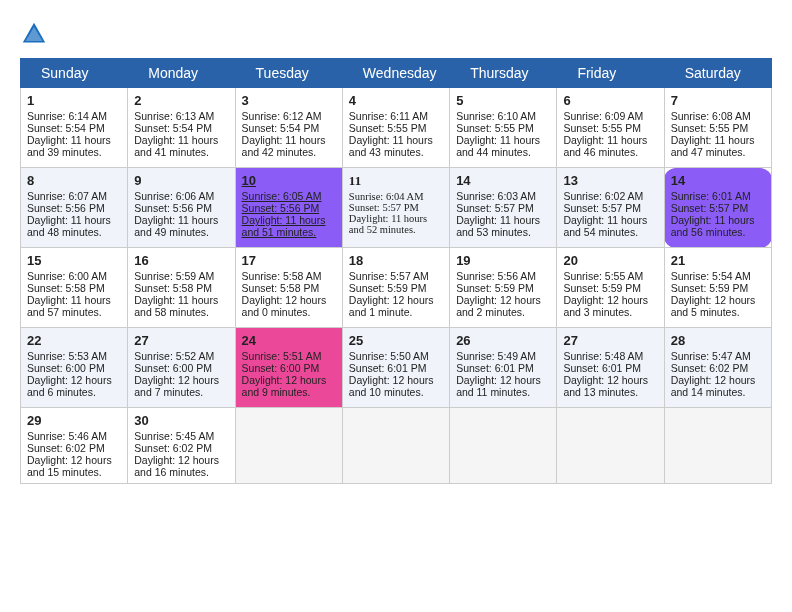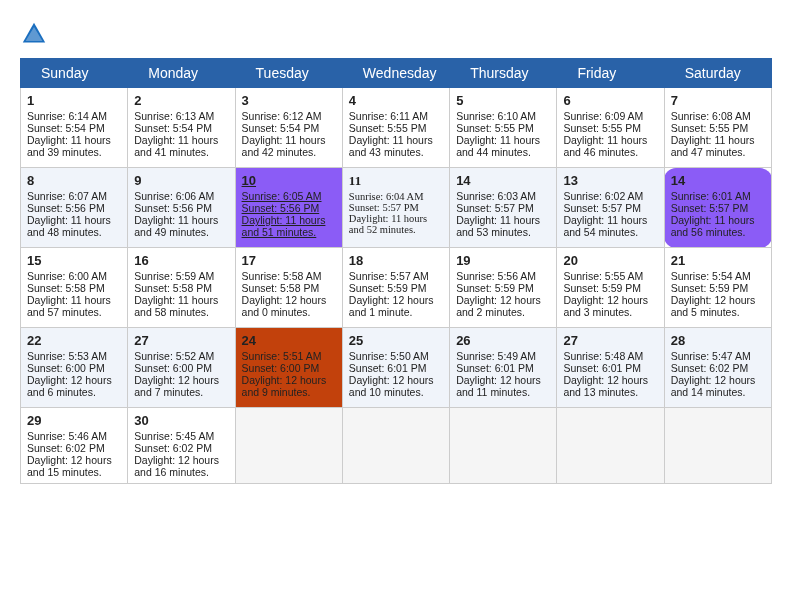--- a/index.html
+++ b/index.html
@@ -149,21 +149,21 @@
           <td style="background: rgb(255, 255, 255);"><span class="day-number">16</span>Sunrise: 5:59 AM<br>Sunset: 5:58 PM<br>Daylight: 11 hours and 58 minutes.</td>
           <td style="background: rgb(255, 255, 255);"><span class="day-number">17</span>Sunrise: 5:58 AM<br>Sunset: 5:58 PM<br>Daylight: 12 hours and 0 minutes.</td>
           <td style="background: rgb(255, 255, 255);"><span class="day-number">18</span>Sunrise: 5:57 AM<br>Sunset: 5:59 PM<br>Daylight: 12 hours and 1 minute.</td>
           <td style="background: rgb(255, 255, 255);"><span class="day-number">19</span>Sunrise: 5:56 AM<br>Sunset: 5:59 PM<br>Daylight: 12 hours and 2 minutes.</td>
           <td style="background: rgb(255, 255, 255);"><span class="day-number">20</span>Sunrise: 5:55 AM<br>Sunset: 5:59 PM<br>Daylight: 12 hours and 3 minutes.</td>
           <td style="background: rgb(255, 255, 255); margin-left: 40px;"><span class="day-number">21</span>Sunrise: 5:54 AM<br>Sunset: 5:59 PM<br>Daylight: 12 hours and 5 minutes.</td>
         </tr>
         <tr>
           <td style="background: rgb(240, 244, 250);"><span class="day-number">22</span>Sunrise: 5:53 AM<br>Sunset: 6:00 PM<br>Daylight: 12 hours and 6 minutes.</td>
           <td style="background: rgb(240, 244, 250);"><span class="day-number">27</span>Sunrise: 5:52 AM<br>Sunset: 6:00 PM<br>Daylight: 12 hours and 7 minutes.</td>
-          <td style="background: #c2410c;"><span class="day-number">24</span>Sunrise: 5:51 AM<br>Sunset: 6:00 PM<br>Daylight: 12 hours and 9 minutes.</td>
+          <td style="background: #ec4899;"><span class="day-number">24</span>Sunrise: 5:51 AM<br>Sunset: 6:00 PM<br>Daylight: 12 hours and 9 minutes.</td>
           <td style="background: rgb(240, 244, 250);"><span class="day-number">25</span>Sunrise: 5:50 AM<br>Sunset: 6:01 PM<br>Daylight: 12 hours and 10 minutes.</td>
           <td style="background: rgb(240, 244, 250);"><span class="day-number">26</span>Sunrise: 5:49 AM<br>Sunset: 6:01 PM<br>Daylight: 12 hours and 11 minutes.</td>
           <td style="background: rgb(240, 244, 250); margin-left: 20px;"><span class="day-number">27</span>Sunrise: 5:48 AM<br>Sunset: 6:01 PM<br>Daylight: 12 hours and 13 minutes.</td>
           <td style="background: rgb(240, 244, 250);"><span class="day-number">28</span>Sunrise: 5:47 AM<br>Sunset: 6:02 PM<br>Daylight: 12 hours and 14 minutes.</td>
         </tr>
         <tr class="last-row">
           <td style="background: rgb(255, 255, 255);"><span class="day-number">29</span>Sunrise: 5:46 AM<br>Sunset: 6:02 PM<br>Daylight: 12 hours and 15 minutes.</td>
           <td style="background: rgb(255, 255, 255);"><span class="day-number">30</span>Sunrise: 5:45 AM<br>Sunset: 6:02 PM<br>Daylight: 12 hours and 16 minutes.</td>
           <td class="empty-cell"></td>
           <td class="empty-cell"></td>

